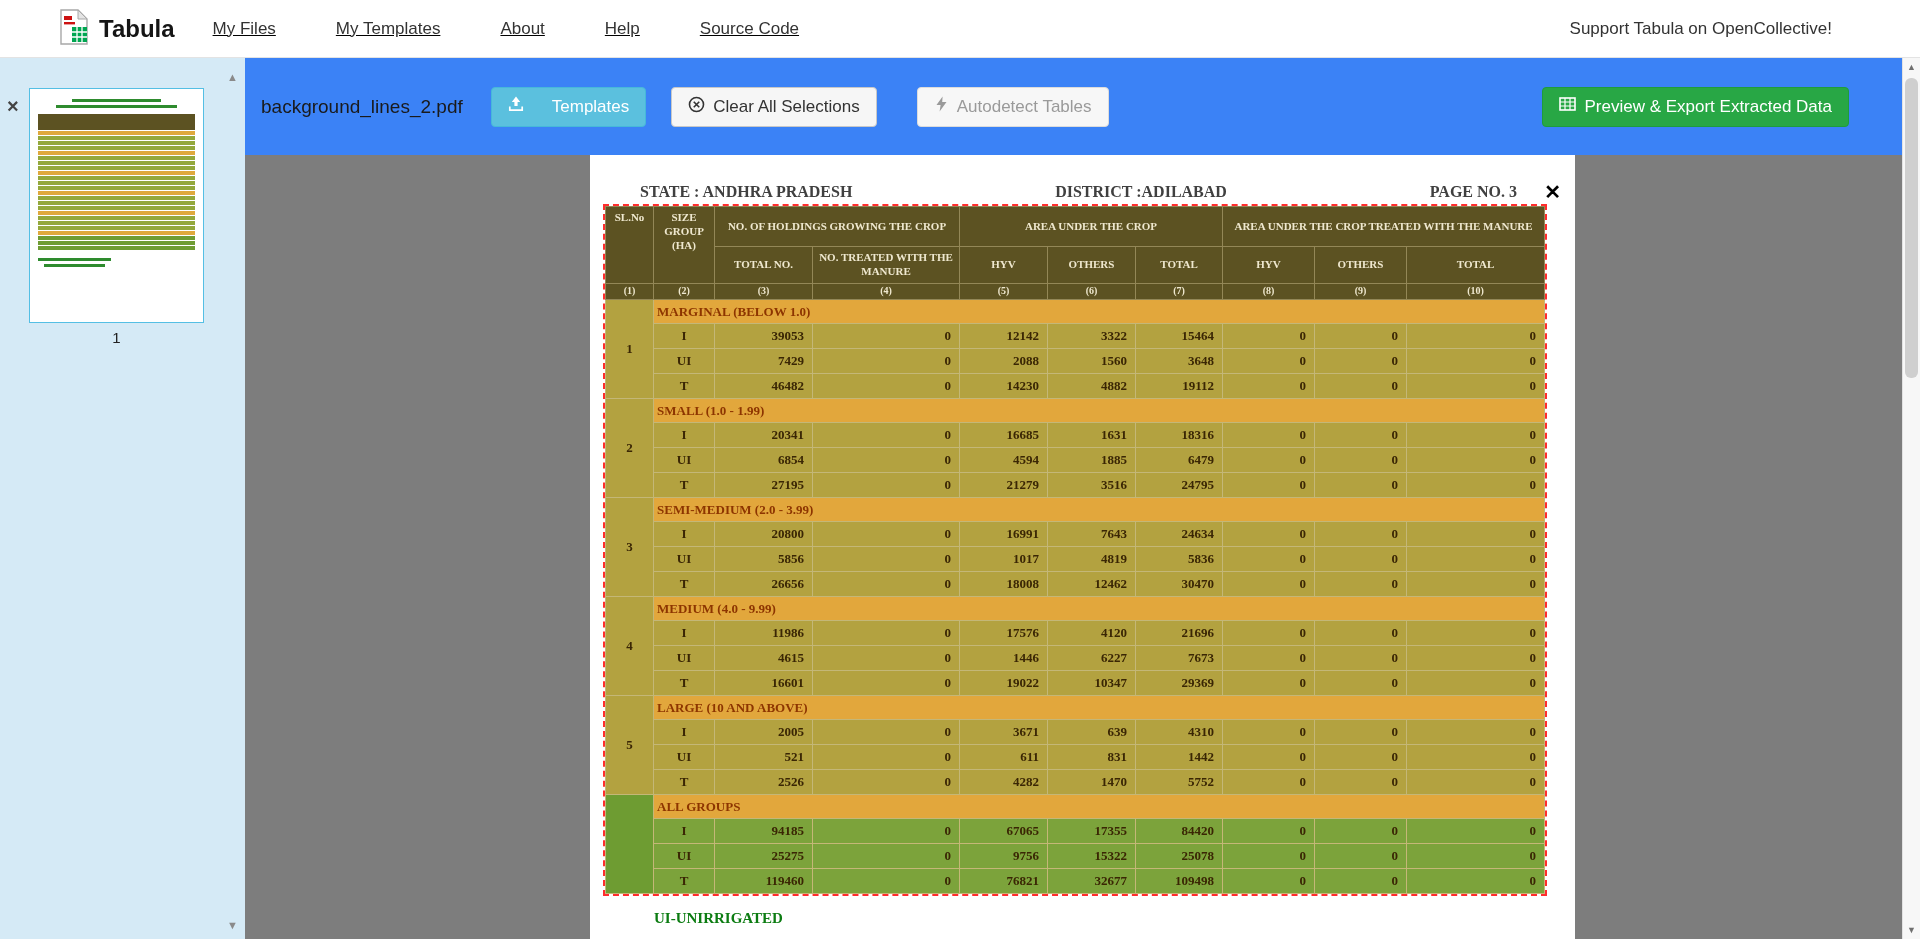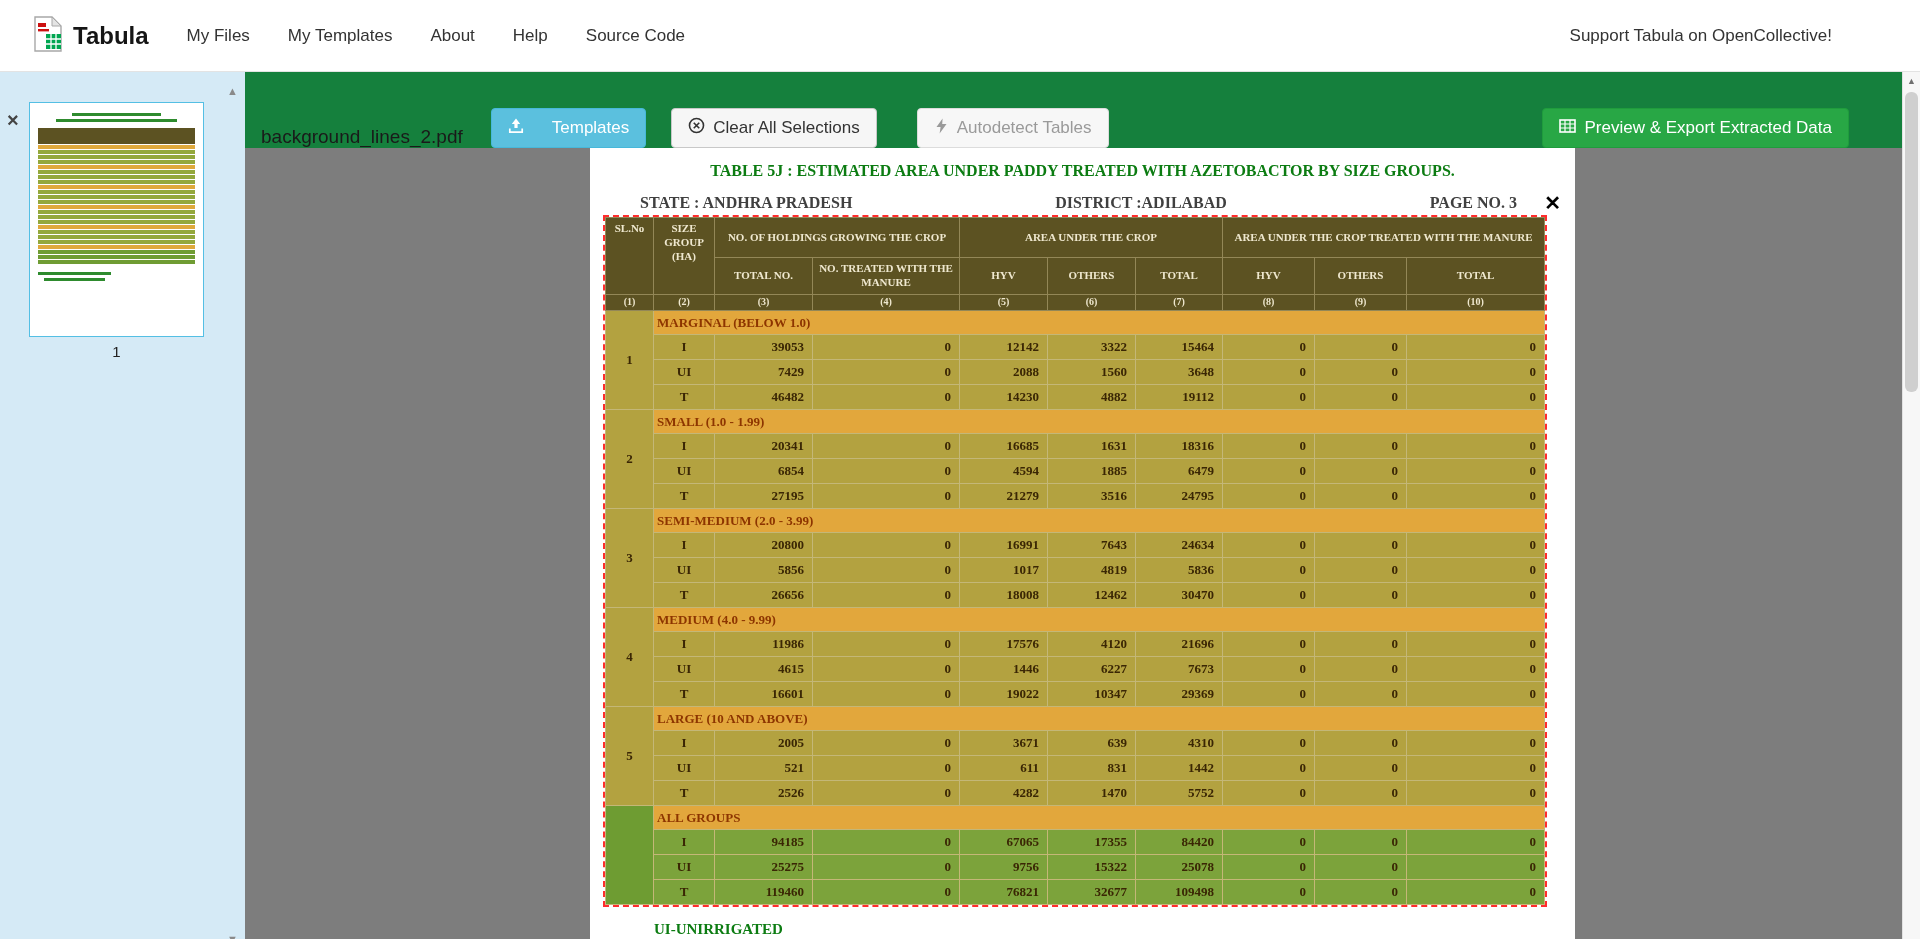--- a/index.html
+++ b/index.html
@@ -1,44 +1,44 @@
 <!DOCTYPE html>
 <html><head>
 <meta charset="utf-8">
 <style>
   * { margin:0; padding:0; box-sizing:border-box; }
   html,body { width:1920px; height:939px; overflow:hidden; background:#fff;
               font-family:"Liberation Sans", sans-serif; }
 
   
-  .navbar { height:72px; background:#ffffff; border-bottom:1px solid #e3e3e3;
-            display:flex; align-items:center; padding-left:33px; }
+  .navbar { height:58px; background:#ffffff; border-bottom:1px solid #e3e3e3;
+            display:flex; align-items:center; padding-left:59px; }
   .brand { display:flex; align-items:center; gap:10px; cursor:pointer; }
   .brand-name { font-size:24px; font-weight:bold; color:#151515; }
-  .nav-items { display:flex; margin-left:38px; gap:38px; }
+  .nav-items { display:flex; margin-left:38px; gap:60px;text-decoration:underline; }
   .nav-item { font-size:17px; color:#333; cursor:pointer; white-space:nowrap; }
   .nav-support { margin-left:auto; margin-right:88px; font-size:17px; color:#333; cursor:pointer; }
 
   
   .shell { display:flex; height:881px; position:relative; }
 
   
   .sidebar { width:245px; flex:none; background:#d5eaf6; position:relative; }
   .thumb-close { position:absolute; top:38px; left:7px; font-size:20px; font-weight:bold;
                  color:#444; cursor:pointer; line-height:1; }
   .thumbnail { position:absolute; top:30px; left:29px; width:175px; height:235px;
                background:#fff; border:1px solid #54bfe4; overflow:hidden; cursor:pointer; }
   .thumb-page-num { position:absolute; top:271px; left:29px; width:175px; text-align:center;
                     font-size:15px; color:#222; }
   .sb-arrow { position:absolute; right:7px; color:#8a8a8a; font-size:11px; cursor:pointer; line-height:1; }
   .sb-arrow.up { top:14px; } .sb-arrow.down { bottom:8px; }
 
   
   .main { flex:1; display:flex; flex-direction:column; min-width:0; }
-  .toolbar { height:76px; flex:none; background:#15803d; display:flex; align-items:flex-end; padding-left:16px; }
+  .toolbar { height:97px; flex:none; background:#3b82f6; display:flex; align-items:center; padding-left:16px; }
   .filename { font-size:19px; color:#1a1a1a; margin-right:28px; white-space:nowrap; }
   .btn { height:40px; border-radius:4px; display:inline-flex; align-items:center; gap:8px;
          font-size:17px; cursor:pointer; border:1px solid transparent; padding:0 16px;
          font-family:inherit; white-space:nowrap; }
   .btn-info    { background:#5bc0de; border-color:#46b8da; color:#fff; margin-right:25px;gap:28px; }
   .btn-default { background:#f6f6f6; border-color:#c8c8c8; color:#333; margin-right:40px; }
   .btn-disabled{ background:#f7f7f7; border-color:#dcdcdc; color:#9a9a9a; cursor:default; }
   .btn-success { background:#28a745; border-color:#1f9c3c; color:#fff;
                  margin-left:auto; margin-right:71px; }
 
@@ -201,21 +201,20 @@
             <rect x="1" y="2" width="15" height="12" fill="none" stroke="#fff" stroke-width="1.6"></rect>
             <path d="M1 6 h15 M1 10 h15 M6 2 v12 M11 2 v12" stroke="#fff" stroke-width="1.2"></path>
           </svg>
         </span>
         <span>Preview &amp; Export Extracted Data</span>
       </button>
     </div>
 
     <div class="doc-area">
       <div class="page">
-        <div class="doc-title">TABLE 5J : ESTIMATED AREA UNDER PADDY TREATED WITH AZETOBACTOR BY SIZE GROUPS.</div>
         <div class="doc-meta">
           <span>STATE : ANDHRA PRADESH</span>
           <span>DISTRICT :ADILABAD</span>
           <span>PAGE NO. 3</span>
         </div>
 
         
         <div class="table-wrap">
           <span class="sel-remove">✕</span>
 

